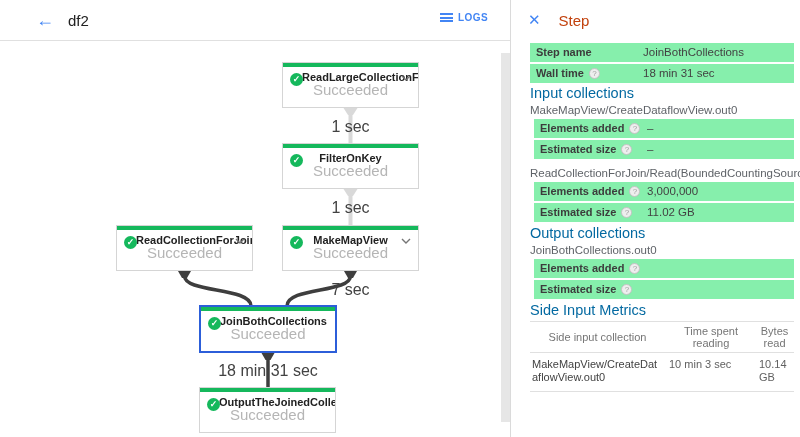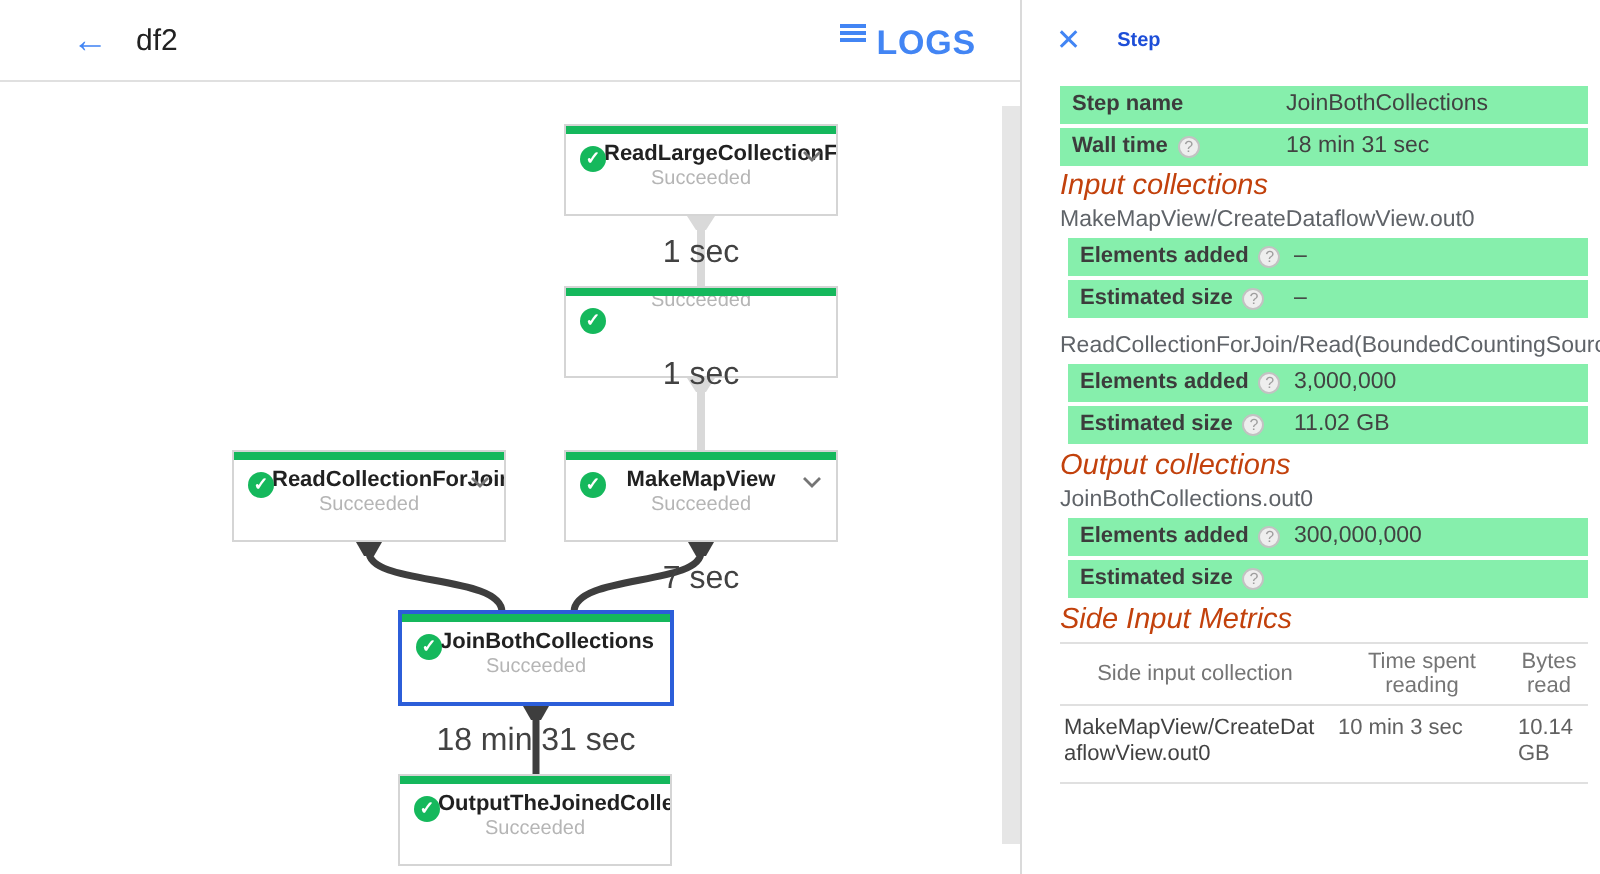--- a/index.html
+++ b/index.html
@@ -6,60 +6,60 @@
   html,body { width:800px; height:437px; overflow:hidden; background:#fff;
               font-family:"Liberation Sans", sans-serif; color:#212121; }
   .app { position:relative; width:800px; height:437px; display:flex; }
 
   
   .graph-pane { position:relative; width:511px; height:437px; border-right:1px solid #dadada; }
   .graph-header { position:relative; height:41px; border-bottom:1px solid #e0e0e0;
                   display:flex; align-items:center; background:#fff; }
   .back-btn { margin-left:36px; color:#4285f4; font-size:18px; line-height:18px; cursor:pointer; }
   .job-title { margin-left:14px; font-size:15px; color:#212121; }
-  .logs-btn { position:absolute; right:22px; top:12px; display:flex; align-items:flex-start;
-              color:#4285f4; font-size:17px; font-weight:700; letter-spacing:.4px; cursor:pointer; }
+  .logs-btn { position:absolute; right:22px; top:12px; display:flex; align-items:center;
+              color:#4285f4; font-size:10px; font-weight:700; letter-spacing:.4px; cursor:pointer; }
   .logs-icon { width:13px; height:10px; margin-right:5px;
                background:repeating-linear-gradient(to bottom,#4285f4 0 2px,transparent 2px 3.6px); }
 
   .graph-canvas { position:relative; width:510px; height:396px; background:#fff; }
   .edges { position:absolute; left:0; top:0; }
 
   .vthumb { position:absolute; right:0px; top:12px; width:9px; height:369px; background:#e6e6e6; }
 
   .node { position:absolute; width:137px; height:46px; background:#fff;
           border:1px solid #d5d5d5; text-align:center; cursor:pointer; }
   .node.selected { width:138px; height:48px; border:2px solid #2c5ed9; }
   .gbar { position:absolute; top:0; left:0; right:0; height:4px; background:#15b85c; }
   .ncheck { position:absolute; left:7px; top:10px; width:13px; height:13px; border-radius:50%;
             background:#15b85c; color:#fff; font-size:9px; font-weight:700; line-height:13px; text-align:center; }
   .nchev { position:absolute; right:7px; top:12px; }
   .ntitle { margin-top:8px; font-size:11px; font-weight:700; color:#212121;
             padding:0 19px; white-space:nowrap; overflow:hidden; }
-  .nstatus { font-size:10px; color:#b5b5b5; line-height:13px; }
+  .nstatus { font-size:15px; color:#b5b5b5; line-height:13px; }
   .nduration { font-size:16px; color:#424242; line-height:13px;margin-top:24px; }
 
   
   .detail-pane { position:relative; width:289px; height:437px; background:#fff; overflow:hidden; }
   .panel-header { height:40px; display:flex; align-items:center; }
   .close-btn { margin-left:17px; color:#4285f4; font-size:15px; cursor:pointer; }
-  .panel-title { margin-left:18px; font-size:10px; color:#1d4ed8;font-weight:bold; }
+  .panel-title { margin-left:18px; font-size:15px; color:#c2410c; }
 
   .panel-body { padding:3px 6px 0 19px; }
   .frow { display:flex; align-items:center; min-height:19px; margin-bottom:2px;
           background:#86efac; padding:1px 8px 1px 6px; }
   .frow.tall { align-items:flex-start; padding-top:3px; padding-bottom:3px; }
   .flabel { width:107px; flex:none; font-size:11px; font-weight:700; color:#3c3c3c; line-height:13px;
             display:flex; align-items:center; }
   .fvalue { flex:1; font-size:11.5px; color:#424242; line-height:13px; word-break:break-all; }
   .help { display:inline-block; width:11px; height:11px; margin-left:5px; flex:none;
           border:1px solid #c2c2c2; border-radius:50%; color:#9e9e9e; background:#eee;
           font-size:8px; font-weight:400; line-height:10px; text-align:center; cursor:pointer; }
 
-  .sec-h { font-size:14.5px; line-height:16px; color:#c2410c; margin-top:3px;font-style:italic; }
+  .sec-h { font-size:14.5px; line-height:16px; color:#0369a1; margin-top:3px; }
   .sec-h.first { margin-top:2px; }
   .cname { font-size:11.5px; line-height:13px; color:#5f6368; margin-top:3px; }
   .cname.gap { margin-top:8px; }
   .crows { margin-top:2px; }
   .crows .frow { margin-left:4px; }
 
   .subtitle { font-size:11px; font-weight:700; color:#212121; line-height:12px; margin-top:2px; }
   table.simet { margin-top:3px; width:100%; border-collapse:collapse; }
   .simet th { font-size:11px; font-weight:400; color:#757575; text-align:center;
               border-top:1px solid #e0e0e0; border-bottom:1px solid #e0e0e0;
@@ -110,20 +110,21 @@
             <polyline points="1,1 5,5 9,1" stroke="#757575" fill="none" stroke-width="1.4"></polyline>
           </svg>
         <div class="ntitle">ReadLargeCollectionFr...</div>
         <div class="nstatus">Succeeded</div>
         <div class="nduration">1 sec</div>
       </div>
 
       <div class="node" style="left:282px;top:102px;">
         <div class="gbar"></div>
         <div class="ncheck">✓</div>
+        <div class="ntitle">FilterOnKey</div>
         <div class="nstatus">Succeeded</div>
         <div class="nduration">1 sec</div>
       </div>
 
       <div class="node" style="left:116px;top:184px;">
         <div class="gbar"></div>
         <div class="ncheck">✓</div>
         <svg class="nchev" width="10" height="6">
             <polyline points="1,1 5,5 9,1" stroke="#757575" fill="none" stroke-width="1.4"></polyline>
           </svg>
@@ -222,21 +223,20 @@
 
       <div class="sec-h">Output collections</div>
 
       <div class="cname">JoinBothCollections.out0</div>
       <div class="crows">
         <div class="frow">
           <span class="flabel">
               <span>Elements added</span>
               <span class="help">?</span>
             </span>
-          <span class="fvalue">300,000,000</span>
         </div>
         <div class="frow">
           <span class="flabel">
               <span>Estimated size</span>
               <span class="help">?</span>
             </span>
         </div>
       </div>
 
       <div class="sec-h">Side Input Metrics</div>

